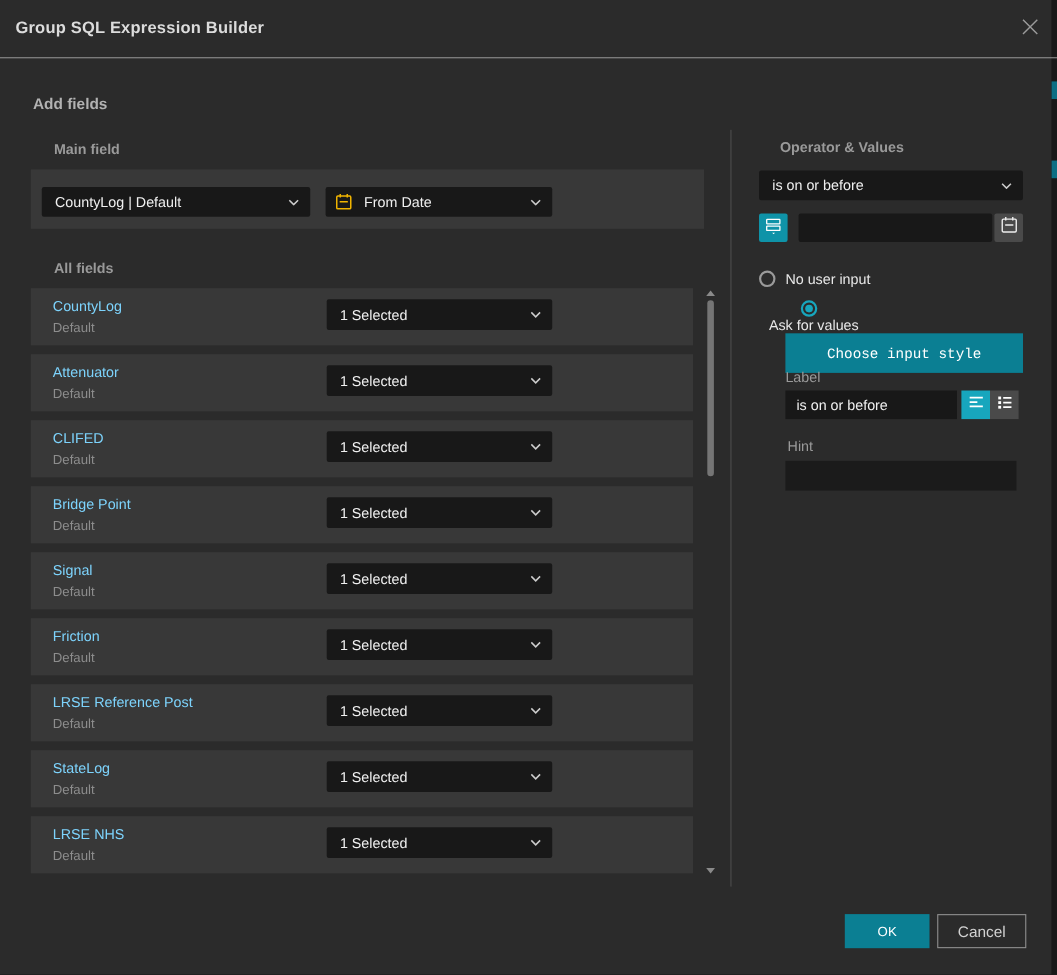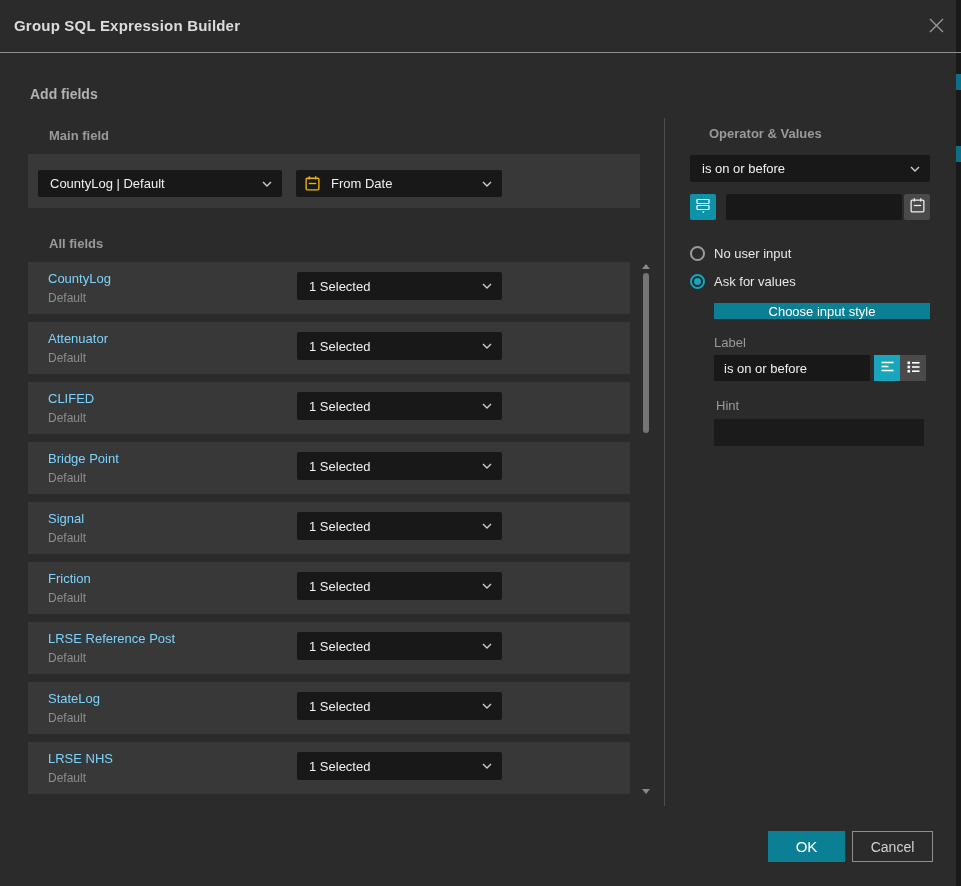--- a/index.html
+++ b/index.html
@@ -66,42 +66,42 @@
   .op-dd{left:690px;top:155px;width:240px;height:27px;}
   .val-btn{position:absolute;left:690px;top:194px;width:26px;height:26px;background:var(--accent-icon);
     display:flex;align-items:center;justify-content:center;cursor:pointer;border-radius:2px;}
   .val-input{position:absolute;left:726px;top:194px;width:176px;height:26px;background:var(--input-bg);
     border:none;color:#f0f0f0;font-size:13px;padding:0 8px;font-family:inherit;border-radius:2px;}
   .cal-btn{position:absolute;left:904px;top:194px;width:26px;height:26px;background:#4a4a4a;
     display:flex;align-items:center;justify-content:center;cursor:pointer;border-radius:2px;}
 
   .radio-row{position:absolute;left:690px;height:16px;display:flex;align-items:center;cursor:pointer;}
   .radio-row.r1{top:245px;}
-  .radio-row.r2{top:273px;}
+  .radio-row.r2{top:273px;flex-direction:column;}
   .radio-circle{width:15px;height:15px;border-radius:50%;border:2px solid #9a9a9a;background:transparent;flex:none;}
   .radio-row.selected .radio-circle{border-color:var(--accent-bright);position:relative;}
   .radio-row.selected .radio-circle::after{content:"";position:absolute;left:2px;top:2px;width:7px;height:7px;
     border-radius:50%;background:var(--accent-bright);}
   .radio-label{margin-left:9px;font-size:13px;color:#e8e8e8;}
 
-  .choose-btn{position:absolute;left:714px;top:303px;width:216px;height:16px;background:var(--accent);
-    color:#fff;font-size:13px;border:none;cursor:pointer;font-family:Liberation Sans, sans-serif;display:flex;align-items:center;justify-content:center;}
+  .choose-btn{position:absolute;left:714px;top:303px;width:216px;height:36px;background:var(--accent);
+    color:#fff;font-size:13px;border:none;cursor:pointer;font-family:Liberation Mono, monospace;display:flex;align-items:center;justify-content:center;}
   .lbl-label{left:714px;top:335px;font-weight:400;font-size:13px;color:#9a9a9a;position:absolute;}
   .label-input{position:absolute;left:714px;top:355px;width:156px;height:26px;background:var(--input-bg);
     border:none;color:#f0f0f0;font-size:13px;padding:0 10px;font-family:inherit;}
   .toggle{position:absolute;top:355px;width:26px;height:26px;display:flex;align-items:center;justify-content:center;cursor:pointer;}
   .toggle.t1{left:874px;background:var(--accent-bright);}
   .toggle.t2{left:900px;background:#4a4a4a;}
   .hint-label{left:716px;top:398px;font-weight:400;font-size:13px;color:#9a9a9a;position:absolute;}
   .hint-input{position:absolute;left:714px;top:419px;width:210px;height:27px;background:#1b1b1b;
     border:none;color:#f0f0f0;font-size:13px;padding:0 10px;font-family:inherit;}
 
   
   .ok-btn{position:absolute;left:768px;top:831px;width:77px;height:31px;background:var(--accent);
-    color:#fff;font-size:15px;border:none;cursor:pointer;font-family:inherit;}
+    color:#fff;font-size:12px;border:none;cursor:pointer;font-family:inherit;}
   .cancel-btn{position:absolute;left:852px;top:831px;width:81px;height:31px;background:transparent;
     color:#d2d2d2;font-size:14px;border:1px solid #8f8f8f;cursor:pointer;font-family:inherit;}
 </style>
 </head>
 <body>
 
 <div class="stage">
   <div class="dialog">
 
     <div class="header">

